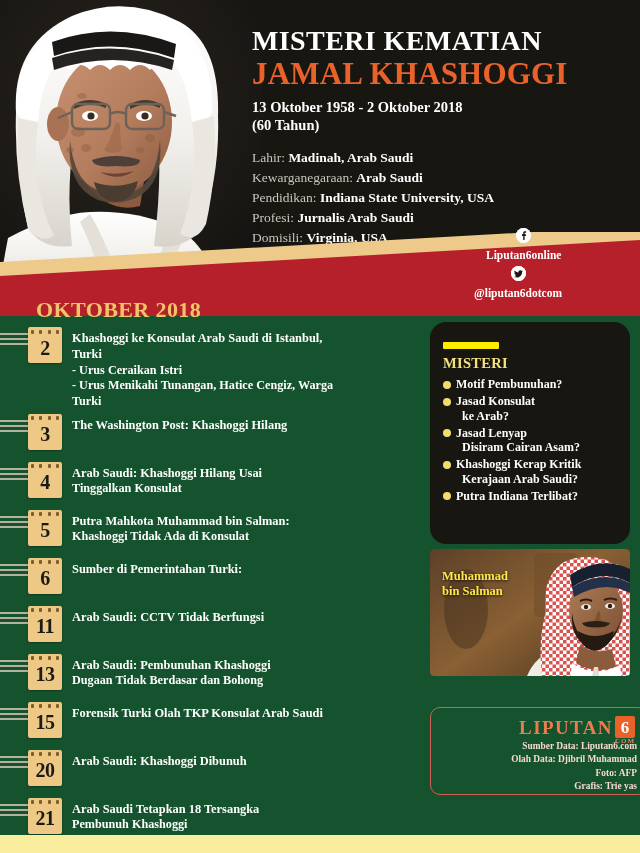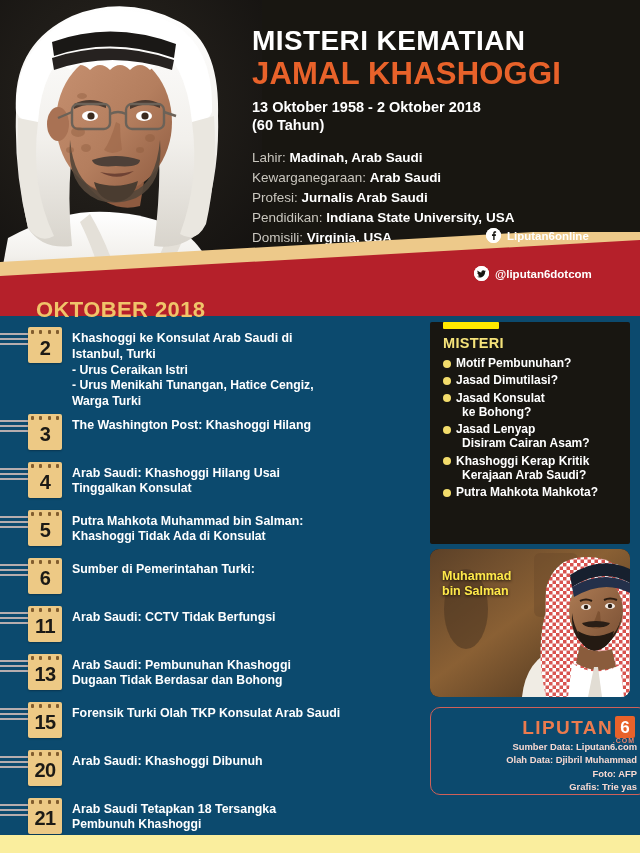--- a/index.html
+++ b/index.html
@@ -5,22 +5,23 @@
   * { box-sizing: border-box; margin: 0; padding: 0; }
   html, body {
     width: 640px; height: 853px;
     font-family: "Liberation Sans", sans-serif;
     background: #B5202A;
     overflow: hidden;
   }
   #poster {
     position: relative;
     width: 640px; height: 853px;
-    background: #0c4a6e;
+    background: #14532d;
     overflow: hidden;
+    font-family: Liberation Serif, serif;
   }
 
   
   .header {
     position: absolute; left: 0; top: 0;
     width: 640px; height: 292px;
     background: #181611;
     overflow: hidden;
   }
   .portrait {
@@ -64,21 +65,21 @@
   }
   
   .red-wedge {
     position: absolute; left: 0; top: 236px;
     width: 640px; height: 80px; z-index: 3;
   }
 
   .social {
     position: absolute; z-index: 6;
     display: flex; align-items: center; gap: 6px;
-    font-size: 11.5px; font-weight: bold; color: #ffffff;
+    font-size: 11.5px; font-weight: bold; color: #ffffff; flex-direction: column;
   }
   .social.fb { left: 486px; top: 228px; }
   .social.tw { left: 474px; top: 266px; }
   .sicon {
     width: 15px; height: 15px; border-radius: 50%;
     background: #ffffff; color: #181611;
     display: flex; align-items: center; justify-content: center;
     font-size: 11px; font-weight: bold; line-height: 1;
     flex: 0 0 auto;
   }
@@ -139,23 +140,23 @@
     line-height: 1.28;
     max-width: 270px;
   }
   .tl-text .sub { font-size: 12.2px; display: block; }
 
   
   .mystery {
     position: absolute; left: 430px; top: 322px;
     width: 200px; height: 222px;
     background: #181611;
-    border-radius: 2px;
+    border-radius: 16px;
     z-index: 5;
-    padding: 0 12px 8px 13px;
+    padding: 20px 12px 8px 13px;
   }
   .mys-bar {
     width: 56px; height: 7px; background: #FFEA00;
     border-radius: 1px; margin-bottom: 6px;
   }
   .mys-title {
     color: #F5E37A; font-size: 14.5px; font-weight: bold;
     letter-spacing: .3px; margin-bottom: 5px;
   }
   .mys-list { list-style: none; }
@@ -166,22 +167,22 @@
   }
   .mys-item::before {
     content: ""; position: absolute; left: 0; top: 3.5px;
     width: 8px; height: 8px; border-radius: 50%;
     background: #F2DC6B;
   }
   .mys-item .l2 { display: block; padding-left: 6px; }
 
   .mbs-card {
     position: absolute; left: 430px; top: 549px;
-    width: 200px; height: 148px;
-    border-radius: 9px; overflow: hidden;
+    width: 200px; height: 127px;
+    border-radius: 4px; overflow: hidden;
     background: #1A1410; z-index: 5;
   }
   .mbs-label {
     position: absolute; left: 12px; top: 20px; z-index: 3;
     color: #FFE94A; font-size: 12.5px; font-weight: bold;
     line-height: 1.2; text-shadow: 0 1px 3px rgba(0,0,0,.8);
   }
 
   .credits {
     position: absolute; left: 430px; top: 707px;
@@ -312,22 +313,22 @@
     <div class="head-text">
       <div class="title-1">MISTERI KEMATIAN</div>
       <div class="title-2">JAMAL KHASHOGGI</div>
       <div class="dates">
         <div>13 Oktober 1958 - 2 Oktober 2018</div>
         <div>(60 Tahun)</div>
       </div>
       <div class="bio">
         <div class="bio-row"><span>Lahir:</span> <b>Madinah, Arab Saudi</b></div>
         <div class="bio-row"><span>Kewarganegaraan:</span> <b>Arab Saudi</b></div>
+        <div class="bio-row"><span>Pendidikan:</span> <b>Indiana State University, USA</b></div>
         <div class="bio-row"><span>Profesi:</span> <b>Jurnalis Arab Saudi</b></div>
-        <div class="bio-row"><span>Pendidikan:</span> <b>Indiana State University, USA</b></div>
         <div class="bio-row"><span>Domisili:</span> <b>Virginia, USA</b></div>
       </div>
     </div>
   </div>
 
   <svg class="red-wedge" viewBox="0 0 640 80" preserveAspectRatio="none">
     <path d="M0 38 L640 2 L640 80 L0 80 Z" fill="#B5202A"></path>
   </svg>
   <svg class="gold-band" viewBox="0 0 640 72" preserveAspectRatio="none">
     <path d="M0 30 L640 -6 L640 8 L0 44 Z" fill="#EDC98A"></path>
@@ -566,36 +567,33 @@
   </div>
 
   <div class="mystery">
     <div class="mys-bar"></div>
     <div class="mys-title">MISTERI</div>
     <ul class="mys-list">
       <li class="mys-item">
         <span>Motif Pembunuhan?</span>
       </li>
       <li class="mys-item">
-        <span>Jasad Dimutilasi?</span>
-      </li>
-      <li class="mys-item">
         <span>Jasad Konsulat</span>
-        <span class="l2">ke Bohong?</span>
+        <span class="l2">ke Arab?</span>
       </li>
       <li class="mys-item">
         <span>Jasad Lenyap</span>
         <span class="l2">Disiram Cairan Asam?</span>
       </li>
       <li class="mys-item">
         <span>Khashoggi Kerap Kritik</span>
         <span class="l2">Kerajaan Arab Saudi?</span>
       </li>
       <li class="mys-item">
-        <span>Putra Mahkota Mahkota?</span>
+        <span>Putra Indiana Terlibat?</span>
       </li>
     </ul>
   </div>
 
   <div class="mbs-card">
     <div class="mbs-label">
       <div>Muhammad</div>
       <div>bin Salman</div>
     </div>
     <svg width="200" height="148" viewBox="0 0 200 148">

